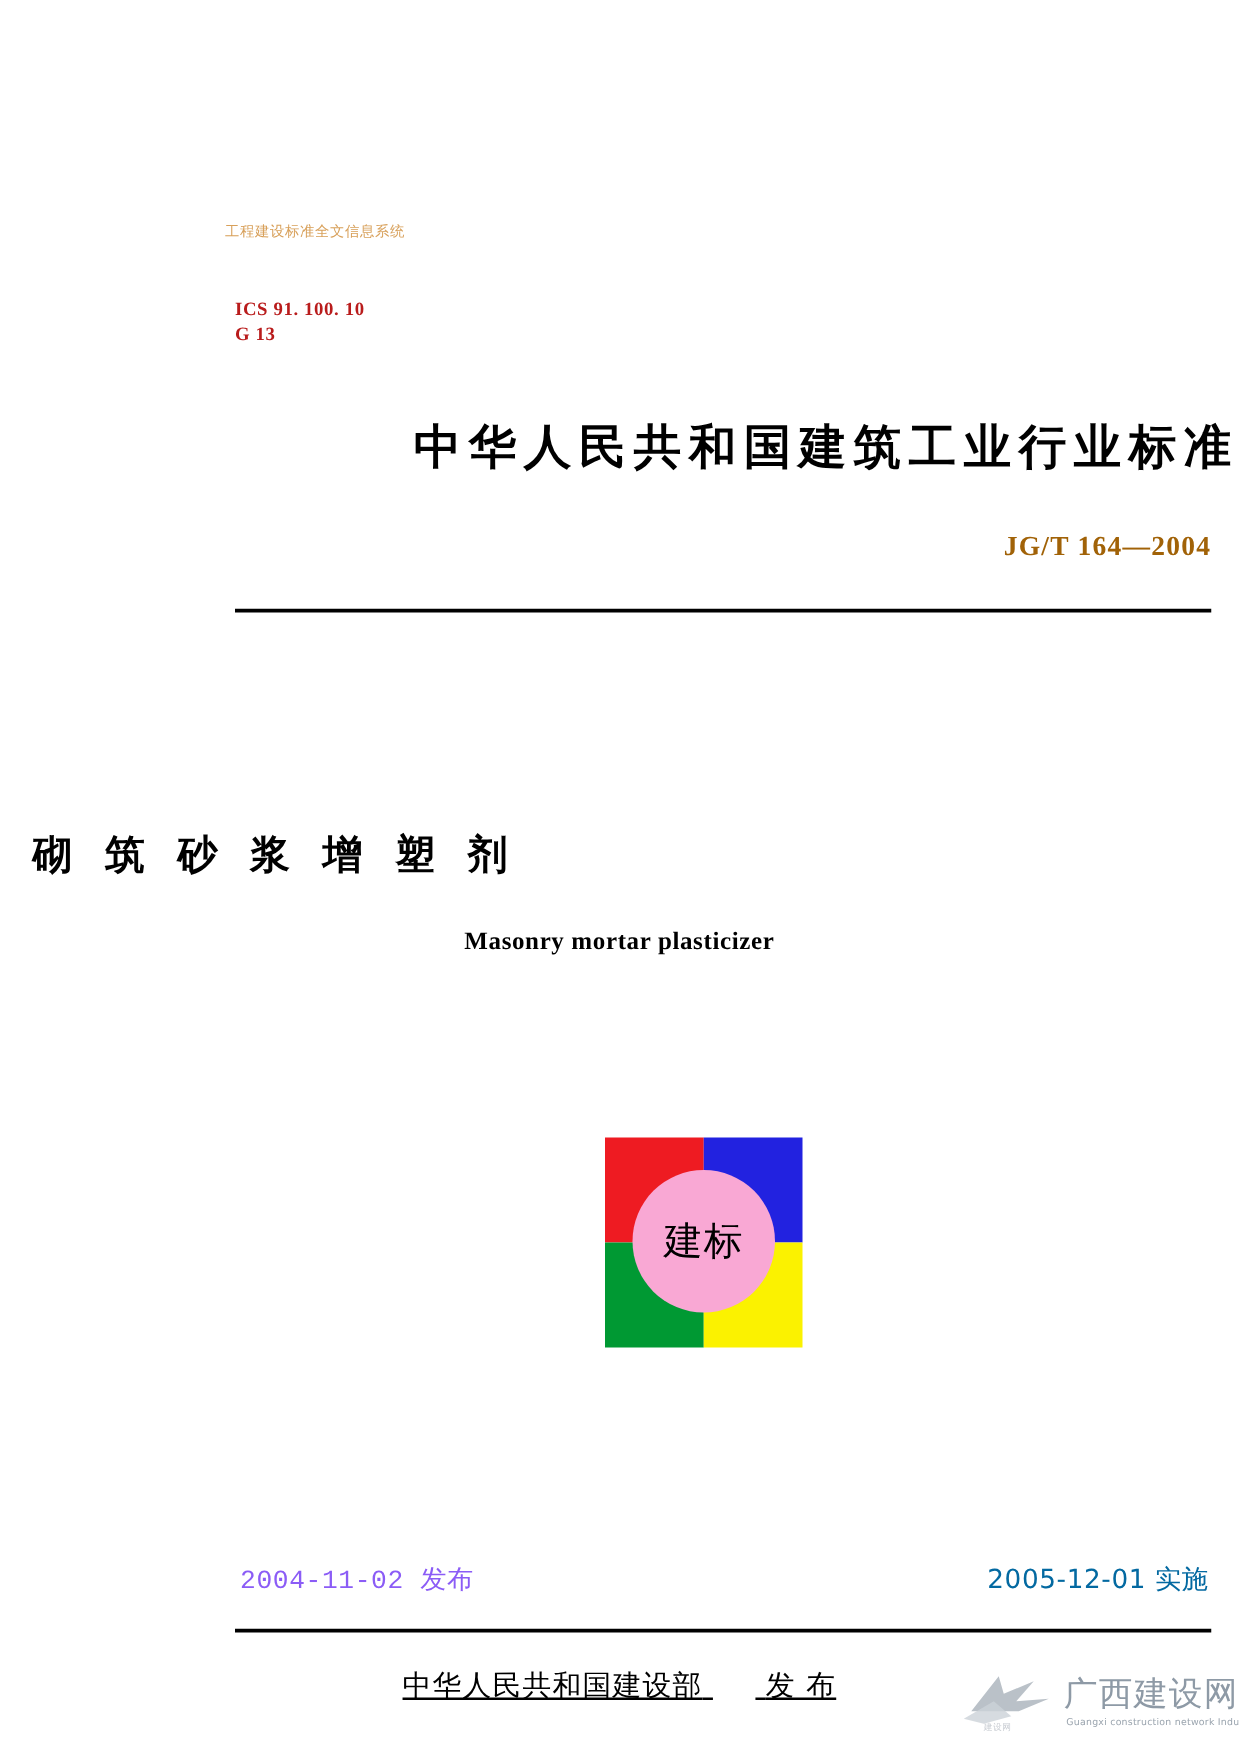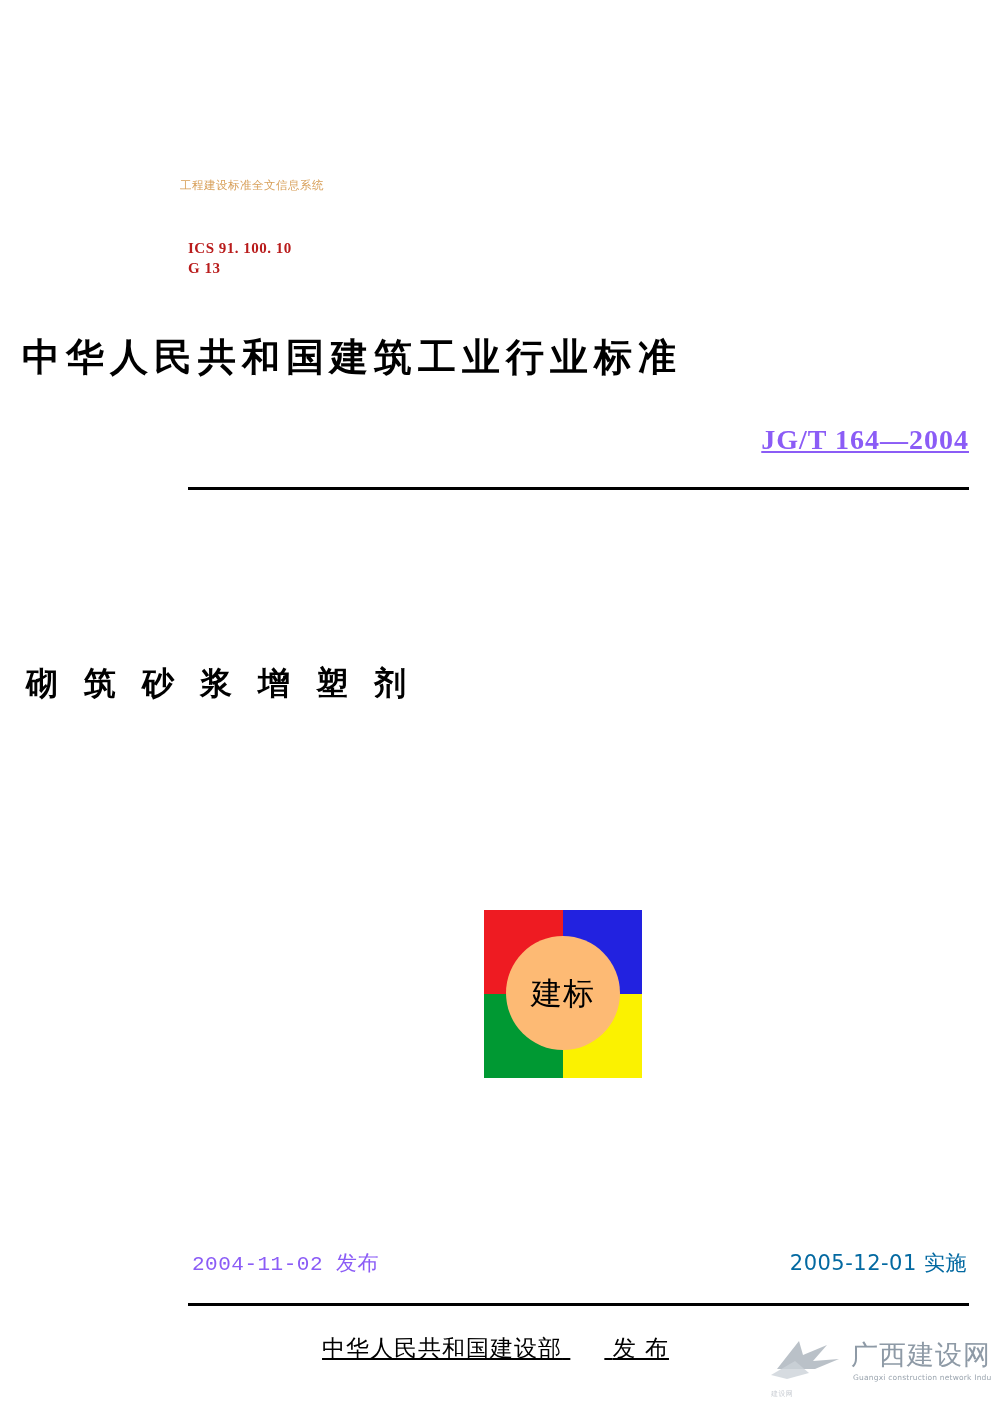--- a/index.html
+++ b/index.html
@@ -58,39 +58,38 @@
     color: #1b1bd8;
     letter-spacing: -2px;
     line-height: 74px;
   }
 
   .main-title {
     position: absolute;
     left: 0;
     right: 0;
     top: 332px;
-    text-align: left;
+    text-align: right;
     font-family: "DejaVu Sans", sans-serif;
     font-weight: bold;
     font-size: 38px;
     color: #000;
     letter-spacing: 6px;
     padding-left: 22px;
   }
 
   .std-number {
     position: absolute;
     right: 22px;
     top: 424px;
     font-family: "Liberation Serif", serif;
     font-weight: bold;
-    font-size: 28px;
-    color: #8b5cf6;
+    font-size: 22px;
+    color: #a16207;
     letter-spacing: 1px;
-    text-decoration: underline;
   }
 
   .rule-top {
     position: absolute;
     left: 188px;
     right: 22px;
     top: 487px;
     height: 3px;
     background: #000;
   }
@@ -139,21 +138,21 @@
   .emblem .q.tr { left: 79px; top: 0;  background: #2222e0; }
   .emblem .q.bl { left: 0;   top: 84px; background: #009933; }
   .emblem .q.br { left: 79px; top: 84px; background: #fbf200; }
   .emblem .disc {
     position: absolute;
     left: 22px;
     top: 26px;
     width: 114px;
     height: 114px;
     border-radius: 50%;
-    background: #fdba74;
+    background: #f9a8d4;
     display: flex;
     align-items: center;
     justify-content: center;
   }
   .emblem .disc span {
     font-family: "DejaVu Sans", sans-serif;
     font-size: 31px;
     color: #000;
     letter-spacing: 1px;
     line-height: 1;
@@ -235,27 +234,26 @@
     left: 84px;
     top: 40px;
     font-family: "DejaVu Sans", sans-serif;
     font-size: 7.5px;
     color: #9aa4ae;
     letter-spacing: 0.2px;
     white-space: nowrap;
   }
   .corner-logo .mini-mark {
     position: absolute;
-    left: 2px;
+    left: 18px;
     top: 44px;
     font-family: "DejaVu Sans", sans-serif;
     font-size: 7px;
     color: #c8ccd2;
     letter-spacing: 0.4px;
-    margin-top: 12px;
   }
 </style>
 </head>
 <body>
 
 <div class="page">
 
   <div class="info-system">工程建设标准全文信息系统</div>
 
   <div class="ics-block">
@@ -265,20 +263,21 @@
 
 
   <div class="main-title">中华人民共和国建筑工业行业标准</div>
 
   <div class="std-number">JG/T 164—2004</div>
 
   <div class="rule-top"></div>
 
   <div class="doc-title-cn">砌筑砂浆增塑剂</div>
 
+  <div class="doc-title-en">Masonry mortar plasticizer</div>
 
   <div class="emblem">
     <div class="q tl"></div>
     <div class="q tr"></div>
     <div class="q bl"></div>
     <div class="q br"></div>
     <div class="disc">
       <span>建标</span>
     </div>
   </div>

